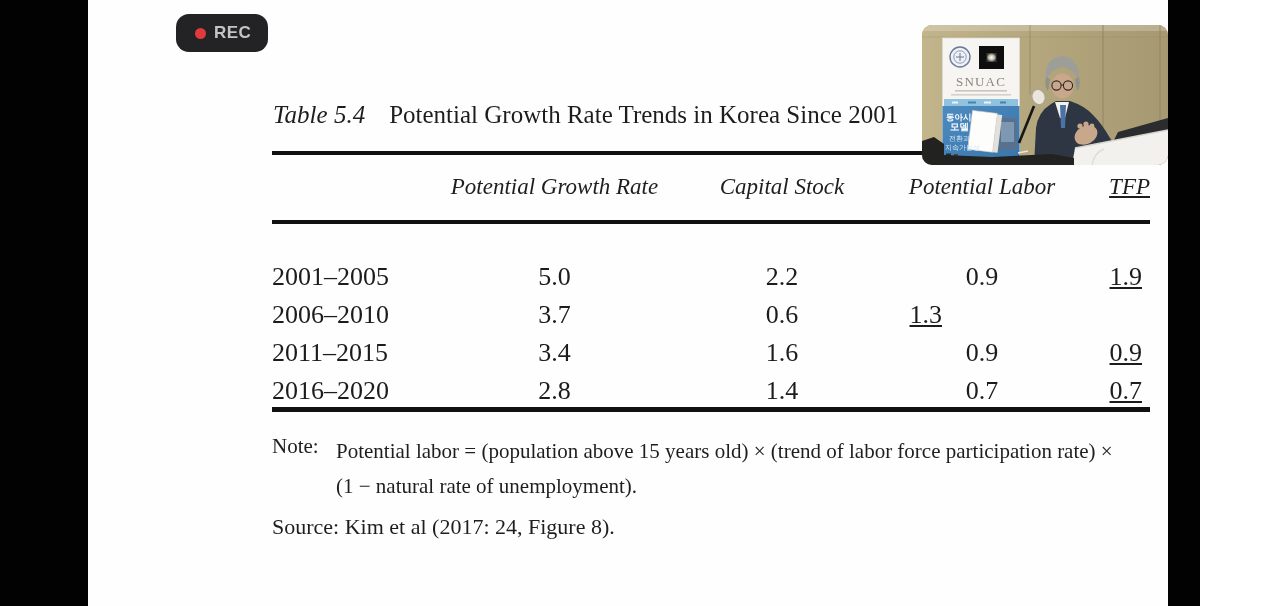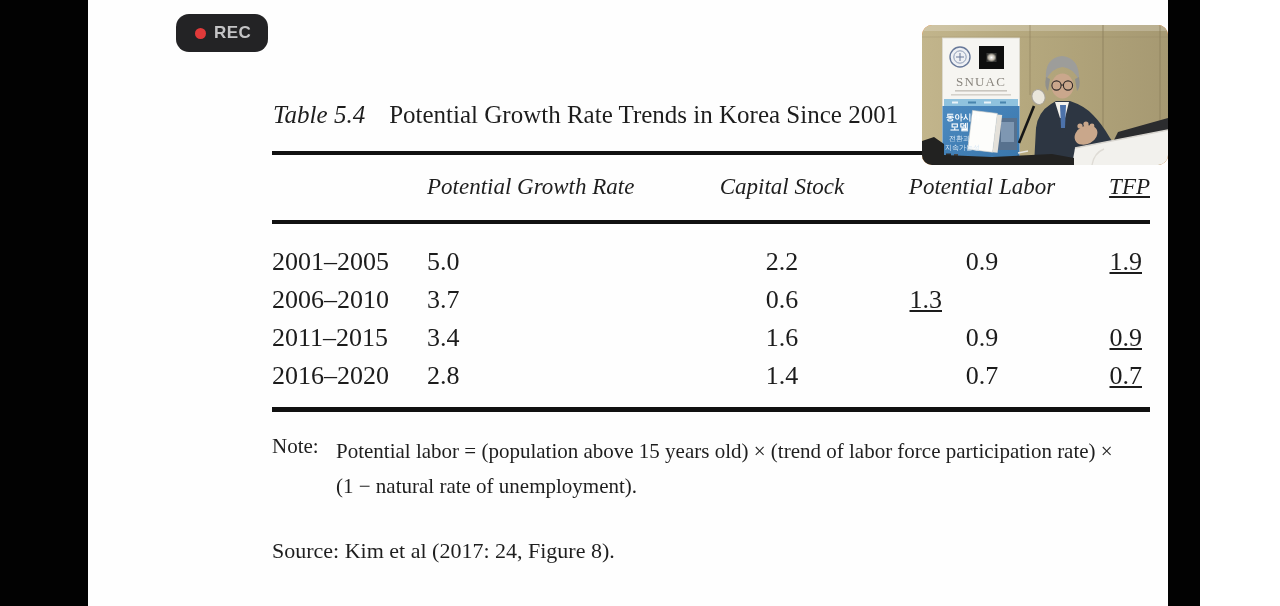--- a/index.html
+++ b/index.html
@@ -26,33 +26,33 @@
   .slide-title { position:absolute; left:185px; top:101px; font-size:25px; color:#1d1d1d; white-space:nowrap; }
   .slide-title .tprefix { font-style:italic; margin-right:24px; }
 
   .rule { position:absolute; left:184px; width:878px; background:#111; }
   .rule-top { top:151px; height:4px; }
   .rule-mid { top:220px; height:4px; }
   .rule-bot { top:407px; height:5px; }
 
   .thead { position:absolute; left:184px; top:156px; width:878px; height:62px;
            display:flex; align-items:center; font-style:italic; font-size:23px; color:#1e1e1e; }
-  .tbody { position:absolute; left:184px; top:224px; width:878px; padding-top:19px; }
+  .tbody { position:absolute; left:184px; top:239px; width:878px; padding-top:19px; }
   .trow  { display:flex; height:38px; align-items:center; font-size:26px; color:#1c1c1c; }
   .c0 { width:155px; text-align:left; }
-  .c1 { width:255px; }
+  .c1 { width:255px; text-align:center; }
   .c2 { width:200px; text-align:center; }
   .c3 { width:200px; text-align:center; }
   .c4 { width:68px;  text-align:right;text-decoration:underline; }
   .tbody .c4 { padding-right:8px; }
 
   .note { position:absolute; left:184px; top:434px; width:884px; font-size:21px; color:#1e1e1e; }
   .note-label { position:absolute; left:0; top:0; }
   .note-lines { position:absolute; left:64px; top:0; width:820px; line-height:35px; white-space:nowrap; }
-  .source { position:absolute; left:184px; top:538px; font-size:22px; color:#1e1e1e; white-space:nowrap; }
+  .source { position:absolute; left:184px; top:514px; font-size:22px; color:#1e1e1e; white-space:nowrap; }
 
   
   .webcam { position:absolute; left:922px; top:25px; width:246px; height:140px;
             border-radius:10px; overflow:hidden; background:#f97316; }
   .webcam svg { display:block; }
 
   .green-dot { position:absolute; left:1171px; top:25px; width:7px; height:7px;
                border-radius:50%; background:#3cd43c; }
 </style>
 </head>

